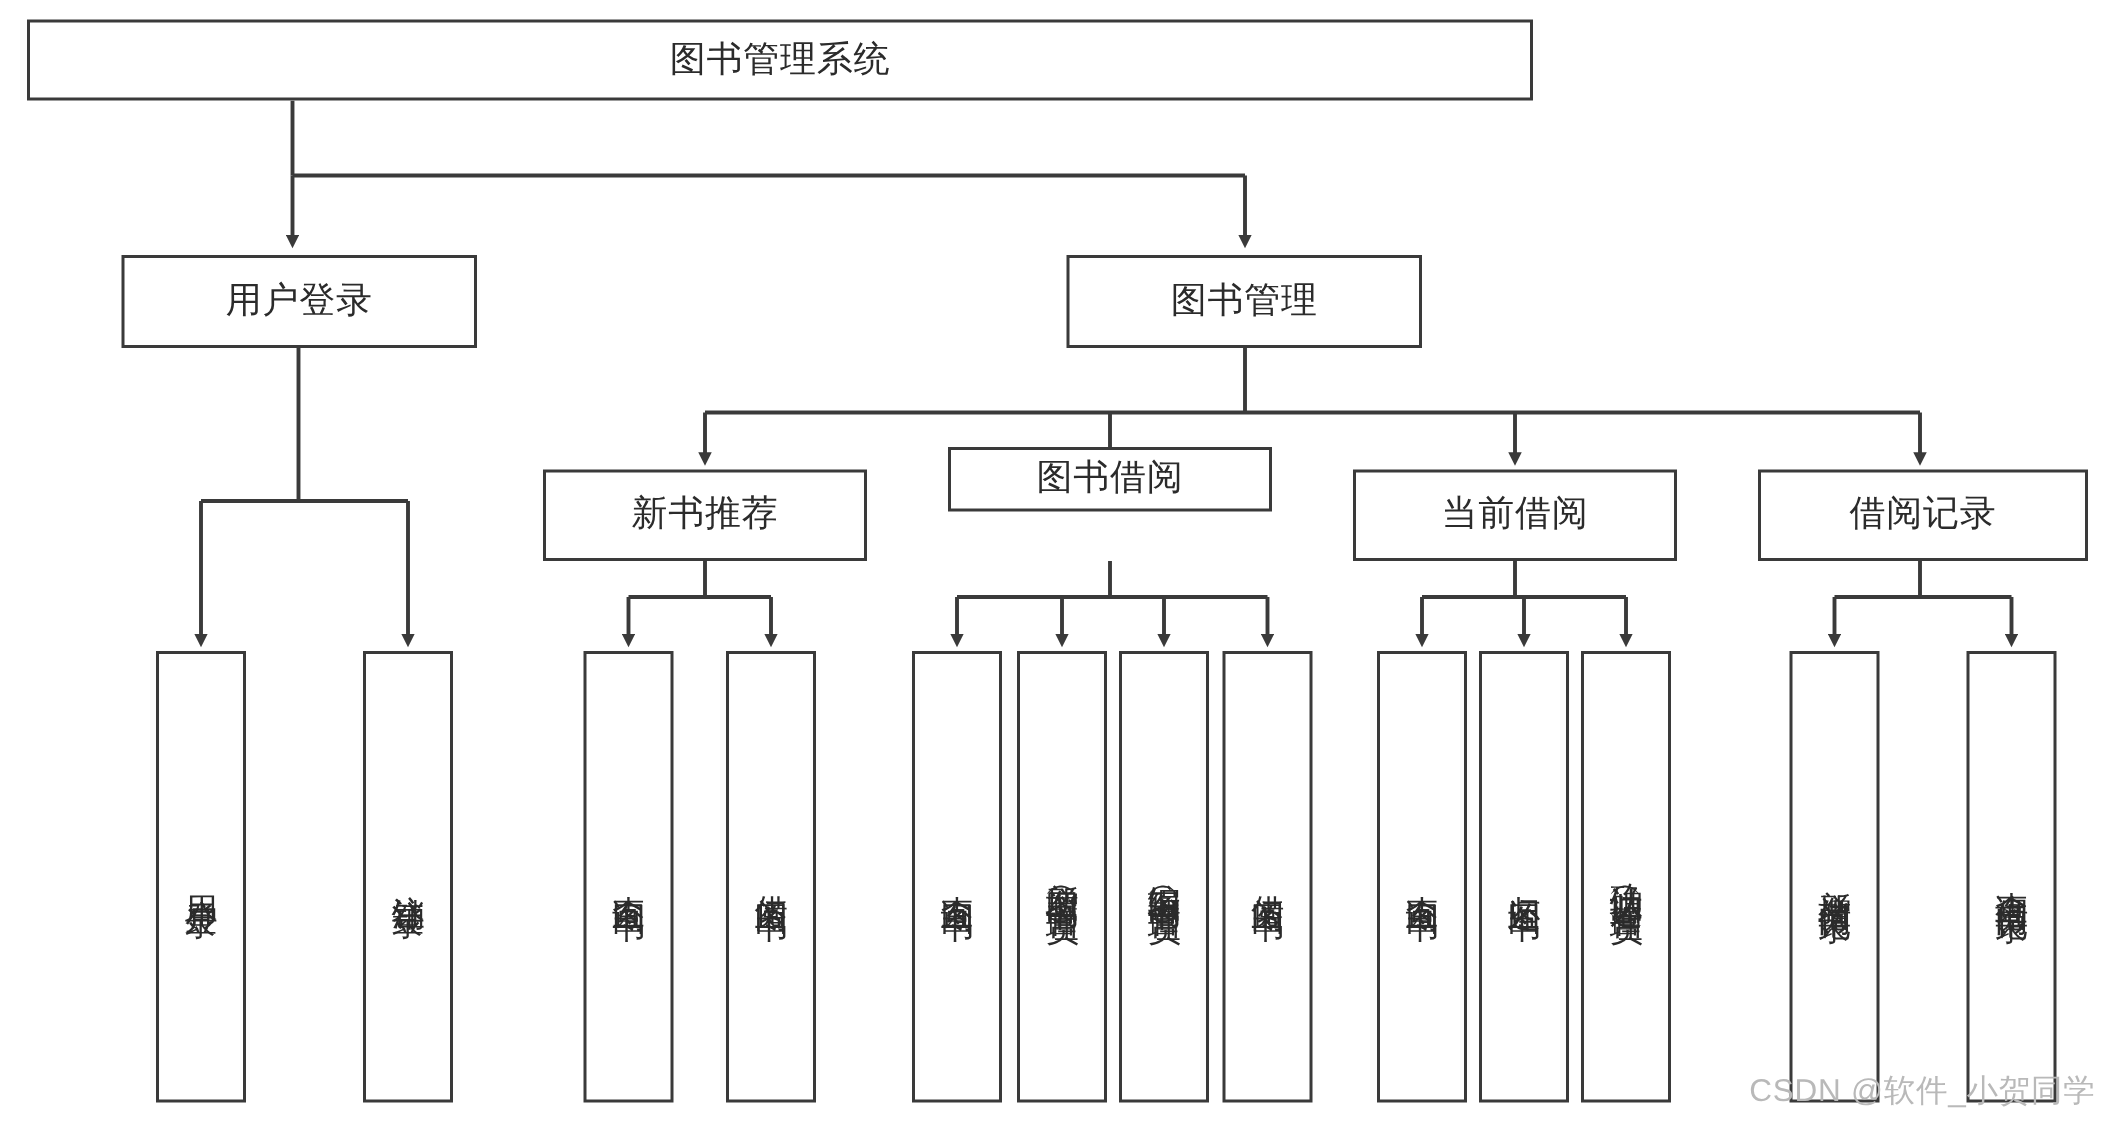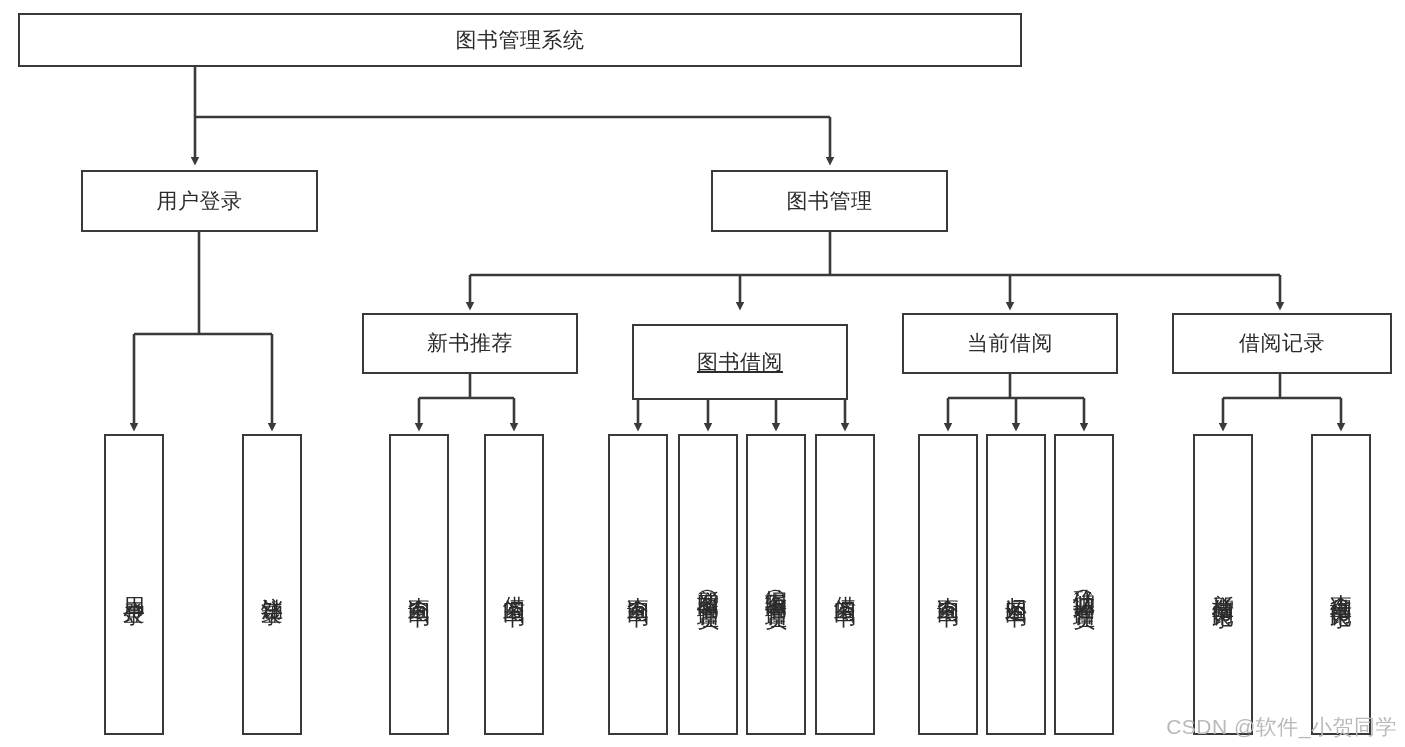--- a/index.html
+++ b/index.html
@@ -30,21 +30,21 @@
     position: absolute;
     box-sizing: border-box;
     border: 2.5px solid #3a3a3a;
     background: #ffffff;
     display: flex;
     align-items: center;
     justify-content: center;
     color: #2b2b2b;
   }
   .node-label {
-    font-size: 21px;
+    font-size: 24px;
     line-height: 1.18;
     letter-spacing: 0.5px;
     white-space: nowrap;
     color: #2b2b2b;
   }
   .node.vertical {
     align-items: center;
     justify-content: center;
   }
   .node.vertical .node-label {
@@ -128,21 +128,21 @@
   <div class="node" style="left:81px; top:170px; width:237px; height:62px;">
     <span class="node-label">用户登录</span>
   </div>
   <div class="node" style="left:711px; top:170px; width:237px; height:62px;">
     <span class="node-label">图书管理</span>
   </div>
 
   <div class="node" style="left:362px; top:313px; width:216px; height:61px;">
     <span class="node-label">新书推荐</span>
   </div>
-  <div class="node" style="left:632px; top:324px; width:216px; height:76px;text-decoration:underline;">
+  <div class="node" style="left:632px; top:298px; width:216px; height:43px;">
     <span class="node-label">图书借阅</span>
   </div>
   <div class="node" style="left:902px; top:313px; width:216px; height:61px;">
     <span class="node-label">当前借阅</span>
   </div>
   <div class="node" style="left:1172px; top:313px; width:220px; height:61px;">
     <span class="node-label">借阅记录</span>
   </div>
 
   <div class="node vertical" style="left:104px; top:434px; width:60px; height:301px;">

